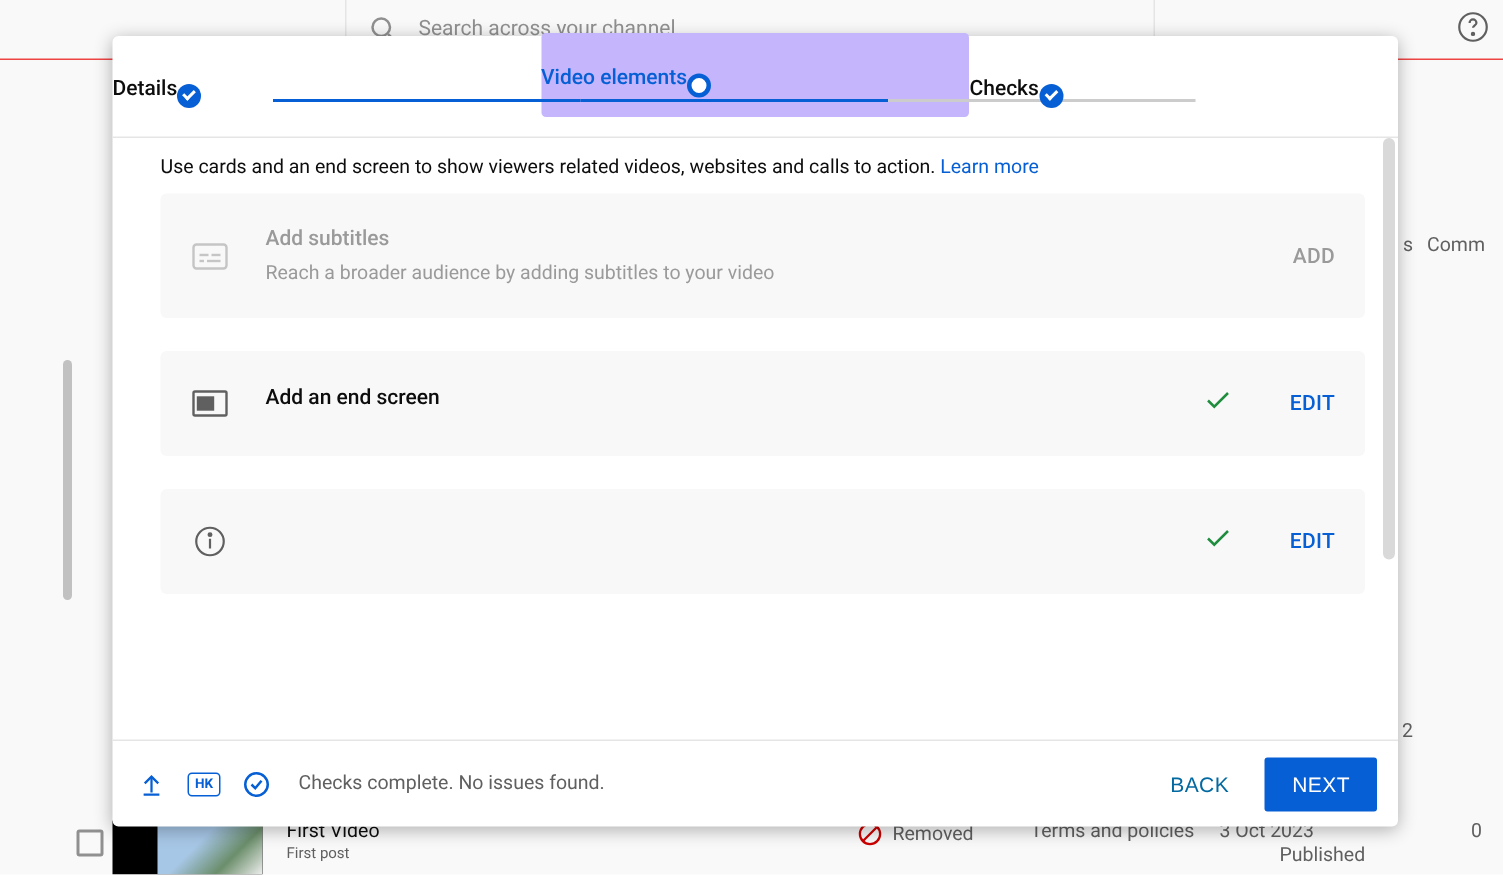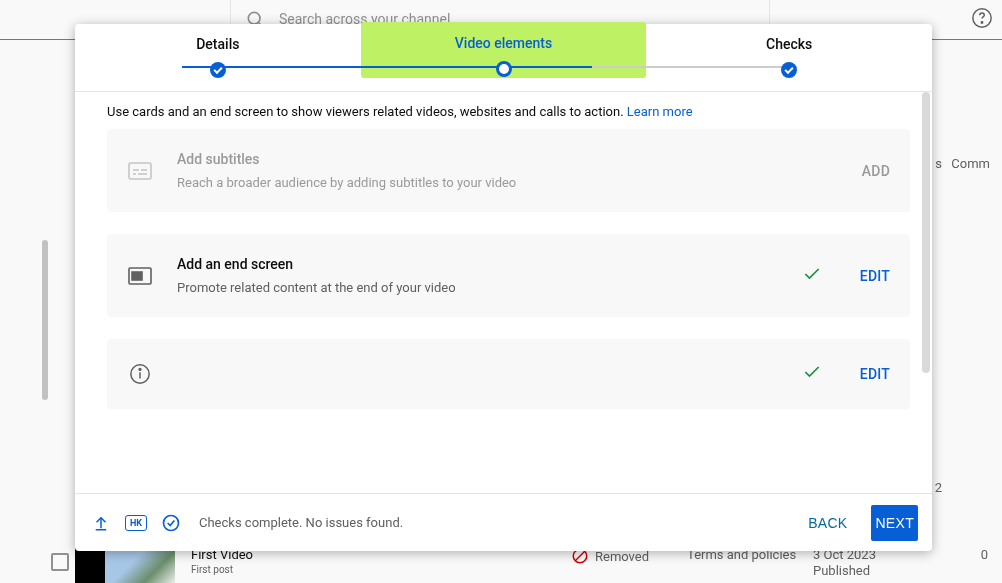--- a/index.html
+++ b/index.html
@@ -35,25 +35,25 @@
     background:#fff;border-radius:4px;box-shadow:0 2px 12px rgba(0,0,0,0.3);
     display:flex;flex-direction:column;
   }
   .modal-header{display:flex;align-items:center;padding:14px 18px;gap:10px;}
   .modal-title{font-size:20px;font-weight:500;color:#0d0d0d;flex:1;}
   .saved-badge{background:#eee;color:#6f6f6f;font-size:12px;padding:6px 10px;border-radius:2px;}
   .hdr-icon{width:24px;height:24px;display:flex;align-items:center;justify-content:center;cursor:pointer;color:#606060;}
   .hdr-icon+.hdr-icon{margin-left:8px;}
 
   .stepper{display:flex;position:relative;height:64px;border-bottom:1px solid #e5e5e5;margin-top:4px;}
-  .step{flex:1;display:flex;flex-direction:column;align-items:center;position:relative;padding-top:8px;}
+  .step{flex:1;display:flex;flex-direction:row;align-items:center;position:relative;padding-top:8px;}
   .step-label{font-size:14px;font-weight:500;color:#606060;margin-bottom:10px;}
   .step.done .step-label{color:#0d0d0d;}
   .step.active .step-label{color:#065fd4;}
-  .step.active{background:#bef264;border-radius:3px;height:56px;margin:-6px 0 0;padding-top:13px;}
+  .step.active{background:#c4b5fd;border-radius:3px;height:56px;margin:-6px 0 0;padding-top:13px;}
   .step-dot{width:16px;height:16px;border-radius:50%;background:#ccc;position:relative;z-index:2;}
   .step.done .step-dot{background:#065fd4;display:flex;align-items:center;justify-content:center;}
   .step.done .step-dot::after{content:"";width:6px;height:3px;border-left:2px solid #fff;border-bottom:2px solid #fff;transform:rotate(-45deg);margin-top:-2px;}
   .step.active .step-dot{width:16px;height:16px;background:#fff;border:3px solid #065fd4;}
   .step.pending .step-dot{background:#ccc;width:12px;height:12px;}
   .step-line{position:absolute;top:38px;height:2px;z-index:1;}
   .line1{left:107px;width:205px;background:#065fd4;}
   .line2{left:312px;width:205px;background:#065fd4;}
   .line3{left:517px;width:205px;background:#ccc;}
 
@@ -72,21 +72,21 @@
   .card-action{color:#065fd4;font-weight:500;font-size:14px;cursor:pointer;letter-spacing:0.2px;}
   .card.disabled .card-action{color:#9a9a9a;}
   .body-scrollbar{position:absolute;right:2px;top:0;width:8px;height:70%;background:#d9d9d9;border-radius:4px;}
   
   .modal-footer{height:58px;border-top:1px solid #e5e5e5;display:flex;align-items:center;padding:0 14px;gap:12px;}
   .ft-icon{width:24px;height:24px;display:flex;align-items:center;justify-content:center;color:#065fd4;cursor:pointer;}
   .ft-icon.hd{border:1.5px solid #065fd4;border-radius:3px;font-size:9px;font-weight:700;width:22px;height:16px;}
   .ft-status{font-size:13px;color:#606060;margin-left:4px;}
   .ft-spacer{flex:1;}
   .btn-back{font-size:14px;font-weight:500;color:#0369a1;background:none;border:none;cursor:pointer;padding:8px 12px;letter-spacing:0.3px;}
-  .btn-next{font-size:14px;font-weight:500;color:#fff;background:#065fd4;border:none;border-radius:2px;cursor:pointer;padding:10px 4px;letter-spacing:0.3px;}
+  .btn-next{font-size:14px;font-weight:500;color:#fff;background:#065fd4;border:none;border-radius:2px;cursor:pointer;padding:10px 18px;letter-spacing:0.3px;}
 </style>
 </head>
 <body>
 
 <div class="bg-header">
   <div class="bg-search">
     <svg width="20" height="20" viewBox="0 0 24 24" fill="none" stroke="#909090" stroke-width="2">
         <circle cx="11" cy="11" r="7"></circle>
         <line x1="21" y1="21" x2="16.5" y2="16.5"></line>
       </svg>
@@ -114,21 +114,21 @@
   </div>
   <div class="bg-status">
     <svg width="18" height="18" viewBox="0 0 24 24" fill="none" stroke="#c00" stroke-width="2">
         <circle cx="12" cy="12" r="9"></circle>
         <line x1="6" y1="18" x2="18" y2="6"></line>
       </svg>
     <span>Removed</span>
   </div>
   <span class="bg-col" style="left:636px;">Terms and policies</span>
   <span class="bg-col" style="left:762px;">3 Oct 2023</span>
-  <span class="bg-col" style="left:762px;top:16px;">Published</span>
+  <span class="bg-col" style="left:802px;top:16px;">Published</span>
   <span class="bg-col" style="right:14px;">0</span>
 </div>
 
 <div class="modal-backdrop"></div>
 <div class="modal">
 
 
   <div class="stepper">
     <div class="step-line line1"></div>
     <div class="step-line line2"></div>
@@ -172,21 +172,20 @@
 
     <div class="card">
       <div class="card-icon">
         <svg width="24" height="18" viewBox="0 0 24 18" fill="none" stroke="currentColor" stroke-width="1.6">
             <rect x="1" y="1" width="22" height="16" rx="1"></rect>
             <rect x="4" y="5" width="10" height="8" fill="currentColor"></rect>
           </svg>
       </div>
       <div class="card-content">
         <div class="card-title">Add an end screen</div>
-        <div class="card-desc">Promote related content at the end of your video</div>
       </div>
       <span class="card-status">
         <svg width="20" height="20" viewBox="0 0 24 24" fill="none" stroke="#1e8e3e" stroke-width="2">
             <polyline points="4 12 9 17 20 6"></polyline>
           </svg>
       </span>
       <span class="card-action">EDIT</span>
     </div>
 
     <div class="card">

